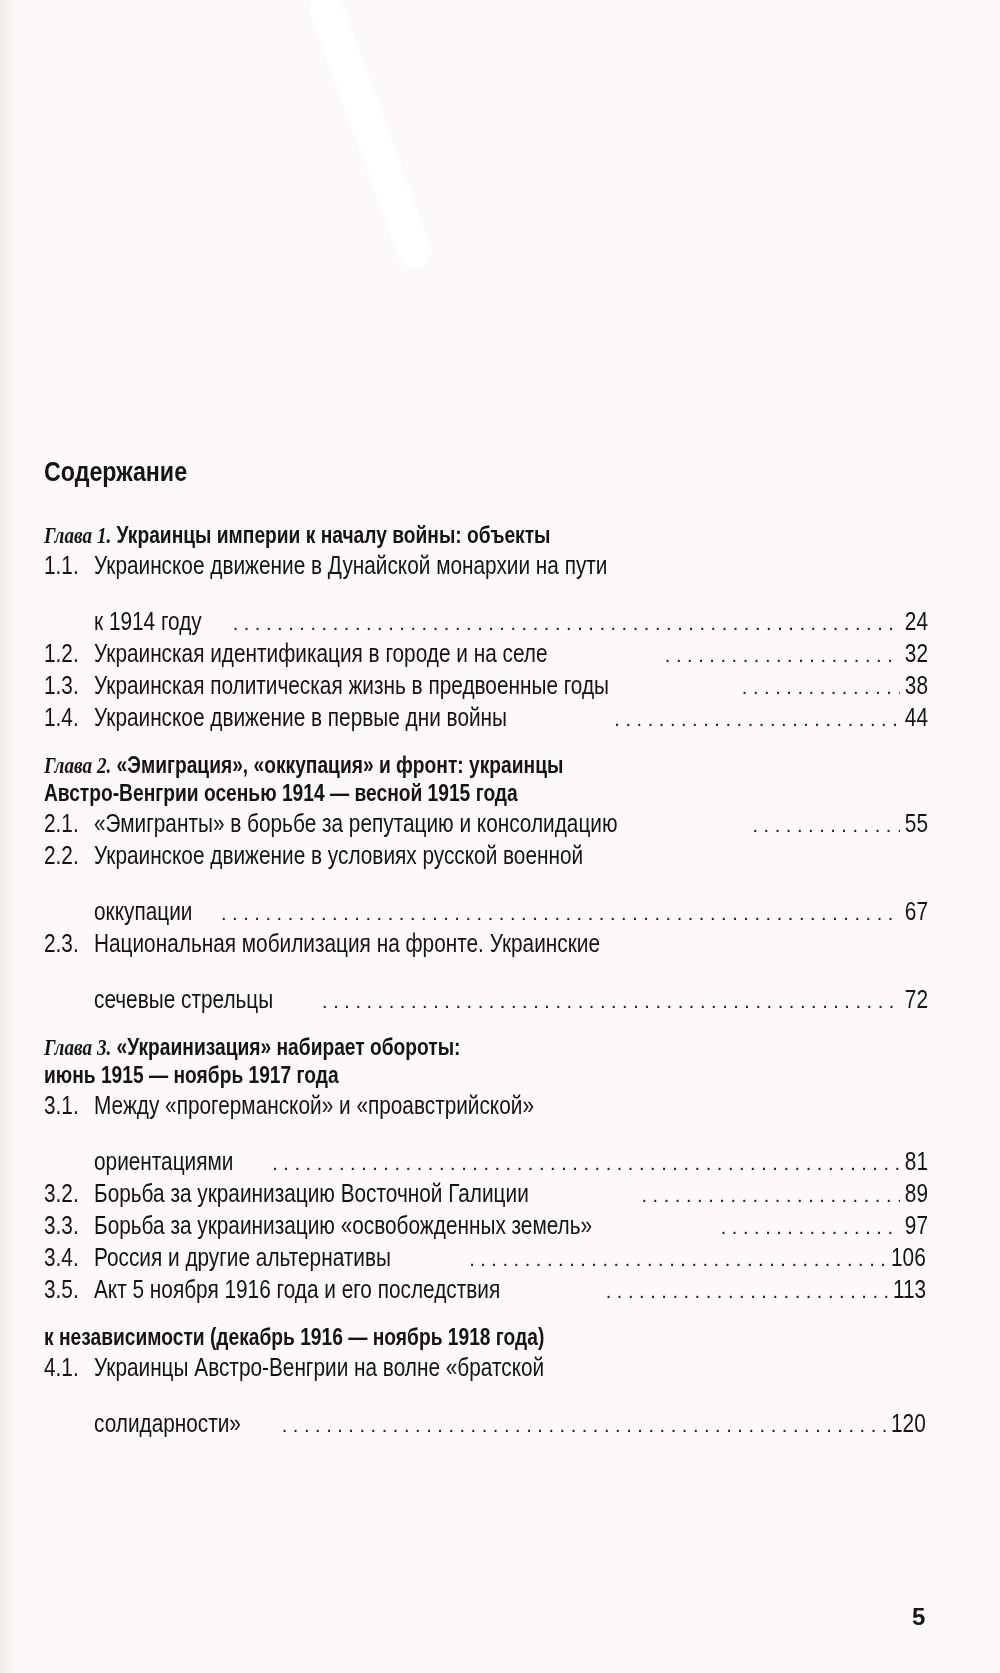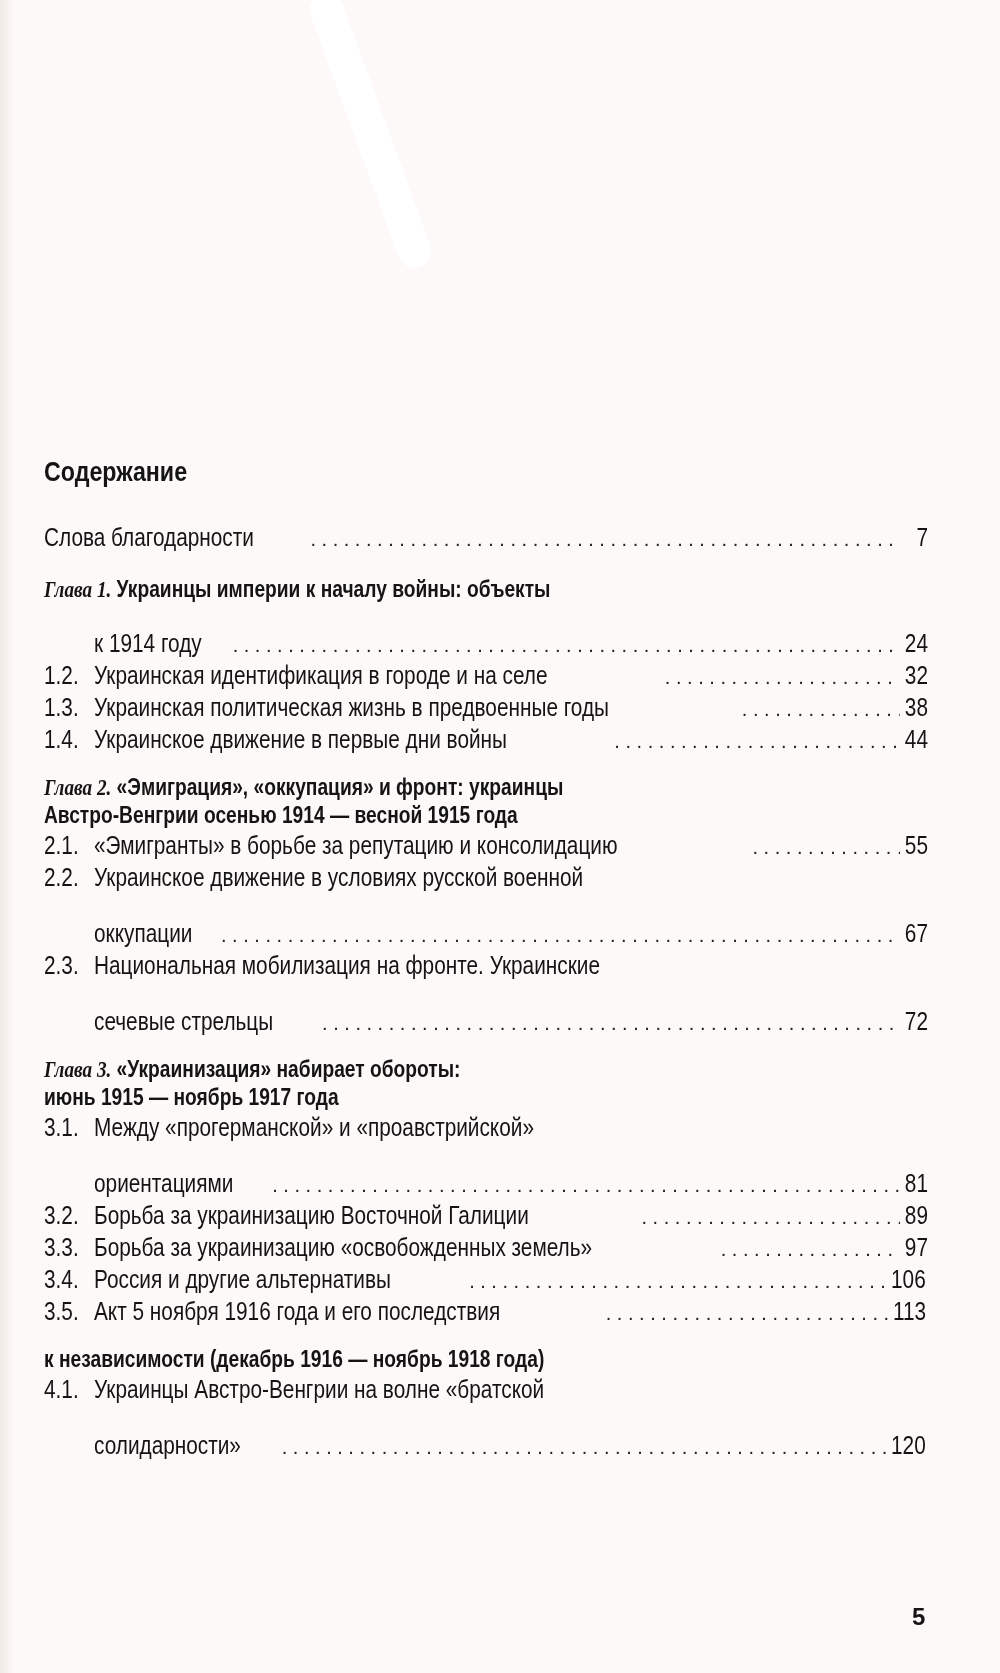--- a/index.html
+++ b/index.html
@@ -103,31 +103,30 @@
 </style>
 </head>
 <body>
 
 <div class="page-edge"></div>
 <div class="glare"></div>
 
 <div class="toc">
   <div class="toc-title">Содержание</div>
 
-  <div class="line front-item">
-    <span class="text w">Слова благодарности</span>
-    <span class="dots"></span>
-    <span class="page-num w">7</span>
-  </div>
 
   <div class="chapter">
     <div class="chapter-title">
       <span class="w"><span class="ital">Глава 1.</span> <span>Украинцы империи к началу войны: объекты</span></span>
     </div>
 
+    <div class="line section">
+      <span class="num w">1.1.</span>
+      <span class="w">Украинское движение в Дунайской монархии на пути</span>
+    </div>
     <div class="line section cont">
       <span class="text w">к 1914 году</span>
       <span class="dots"></span>
       <span class="page-num w">24</span>
     </div>
     <div class="line section">
       <span class="num w">1.2.</span>
       <span class="text w">Украинская идентификация в городе и на селе</span>
       <span class="dots"></span>
       <span class="page-num w">32</span>

